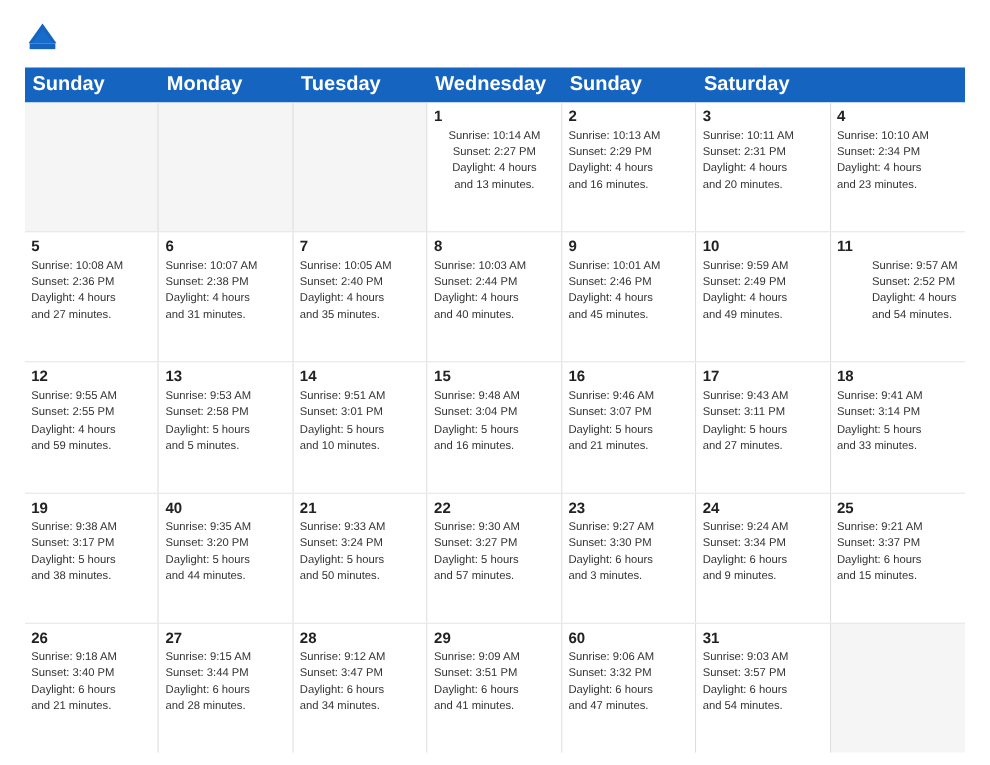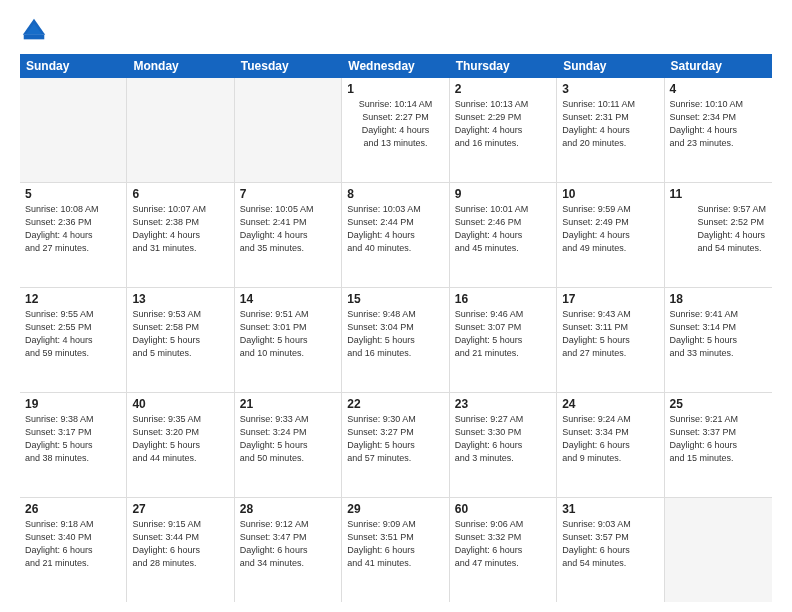--- a/index.html
+++ b/index.html
@@ -57,21 +57,21 @@
       display: flex;
       flex-direction: column;
     }
     .cal-header {
       display: grid;
       grid-template-columns: repeat(7, 1fr);
       background: #1565C0;
     }
     .cal-header-cell {
       color: #fff;
-      font-size: 12px;
+      font-size: 16px;
       font-weight: bold;
       padding: 5px 6px;
       text-align: left;
     }
     .cal-body {
       flex: 1;
       display: flex;
       flex-direction: column;
     }
     .cal-row {
@@ -132,21 +132,20 @@
       <div class="location"></div>
     </div>
   </div>
 
   <div class="calendar">
     <div class="cal-header">
     <div class="cal-header-cell">Sunday</div>
         <div class="cal-header-cell">Monday</div>
         <div class="cal-header-cell">Tuesday</div>
         <div class="cal-header-cell">Wednesday</div>
-        <div class="cal-header-cell">Thursday</div>
         <div class="cal-header-cell">Sunday</div>
         <div class="cal-header-cell">Saturday</div>
       </div>
     <div class="cal-body">
     <div class="cal-row">
           <div class="cal-cell empty"></div>
           <div class="cal-cell empty"></div>
           <div class="cal-cell empty"></div>
           <div class="cal-cell">
             <span class="day-num">1</span>
@@ -188,21 +187,21 @@
           <div class="cal-cell">
             <span class="day-num">6</span>
             <div class="day-info" style="white-space: pre-line;">Sunrise: 10:07 AM
 Sunset: 2:38 PM
 Daylight: 4 hours
 and 31 minutes.</div>
           </div>
           <div class="cal-cell">
             <span class="day-num">7</span>
             <div class="day-info" style="white-space: pre-line;">Sunrise: 10:05 AM
-Sunset: 2:41 PM
+Sunset: 2:40 PM
 Daylight: 4 hours
 and 35 minutes.</div>
           </div>
           <div class="cal-cell">
             <span class="day-num">8</span>
             <div class="day-info" style="white-space: pre-line;">Sunrise: 10:03 AM
 Sunset: 2:44 PM
 Daylight: 4 hours
 and 40 minutes.</div>
           </div>

